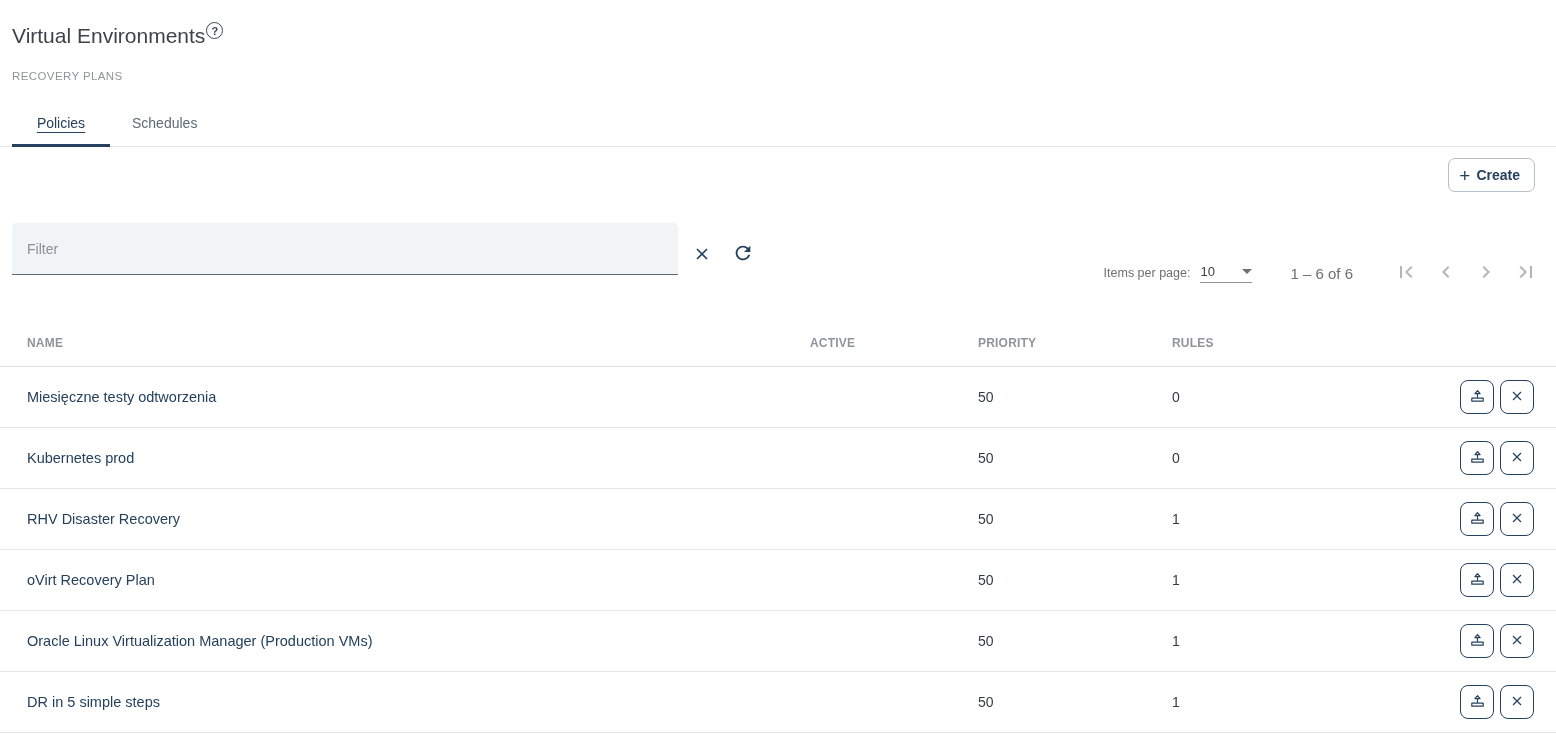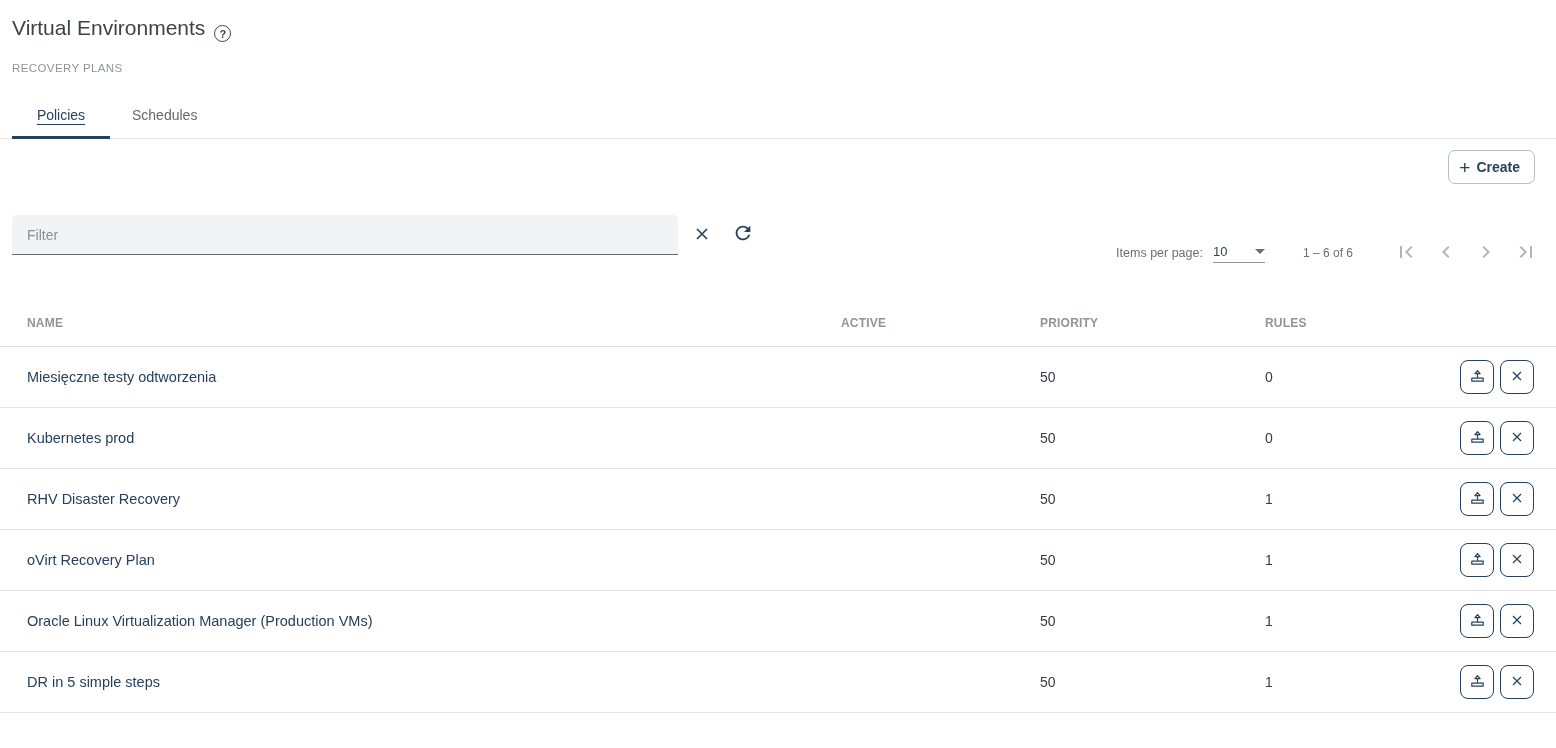--- a/index.html
+++ b/index.html
@@ -1,21 +1,21 @@
 <!DOCTYPE html>
 <html><head>
 <meta charset="utf-8">
 <style>
   * { box-sizing: border-box; margin: 0; padding: 0; }
   html, body { width: 1556px; height: 748px; background: #ffffff; overflow: hidden;
     font-family: "Liberation Sans", sans-serif; }
 
   
   .page-header { padding: 14px 12px 0 12px; }
-  .title-row { display: flex; align-items: flex-end; gap: 9px; }
+  .title-row { display: flex; align-items: flex-start; gap: 1px; margin-top: 8px; }
   .page-title { font-size: 21px; color: #3d4349; font-weight: 400; line-height: 28px; }
   .help-icon { width: 17px; height: 17px; border: 1.5px solid #37474f; border-radius: 50%;
     color: #37474f; font-size: 11px; font-weight: bold; display: flex; align-items: center;
     justify-content: center; cursor: pointer; }
   .subtitle { margin-top: 20px; font-size: 11.5px; font-weight: normal; color: #8f959b;
     letter-spacing: 0.4px; }
 
   
   .tabs { display: flex; margin-top: 17px; border-bottom: 1px solid #e6e6e6; padding-left: 12px; }
   .tab { height: 47px; min-width: 98px; padding: 0 22px; display: flex; align-items: center;
@@ -27,45 +27,45 @@
 
   
   .toolbar { display: flex; justify-content: flex-end; margin-top: 11px; padding-right: 21px; }
   .create-btn { height: 34px; padding: 0 14px 0 10px; display: flex; align-items: center; gap: 6px;
     background: #ffffff; border: 1px solid #b4bfc8; border-radius: 7px; color: #26415e;
     font-size: 14px; font-weight: bold; cursor: pointer; font-family: inherit; }
   .create-btn .plus { font-size: 19px; font-weight: 400; line-height: 1; }
 
   
   .controls-row { display: flex; align-items: flex-end; margin-top: 31px; padding: 0 14px 0 12px; }
-  .filter-field { width: 666px; height: 40px; background: #f0f4f7; border-radius: 5px 5px 0 0;
+  .filter-field { width: 666px; height: 52px; background: #f0f4f7; border-radius: 5px 5px 0 0;
     border-bottom: 1px solid #63696e; }
   .filter-field input { width: 100%; height: 100%; background: transparent; border: none;
     outline: none; padding: 0 15px; font-size: 14px; color: #3d4349; font-family: inherit; }
   .filter-field input::placeholder { color: #8a9095; }
   .icon-btn { background: none; border: none; cursor: pointer; padding: 0; display: flex;
     align-items: center; justify-content: center; margin-bottom: 8px; }
   .clear-btn { margin-left: 14px; }
   .refresh-btn { margin-left: 20px; }
 
   .paginator { display: flex; align-items: center; margin-left: auto; margin-bottom: -14px;
     color: #6f6f6f; font-size: 12.5px; }
   .page-size-select { display: flex; align-items: center; justify-content: space-between;
     width: 52px; margin-left: 10px; border-bottom: 1px solid #949494; padding-bottom: 3px;
     cursor: pointer; color: #3d4349; font-size: 13px; }
   .caret-down { width: 0; height: 0; border-left: 5px solid transparent;
     border-right: 5px solid transparent; border-top: 5px solid #6f6f6f; }
-  .range-label { margin-left: 38px; margin-right: 37px; font-size: 12px; color: #6f6f6f; }
+  .range-label { margin-left: 38px; margin-right: 37px; font-size: 15px; color: #6f6f6f; }
   .nav-btns { display: flex; gap: 8px; }
   .nav-btn { width: 32px; height: 32px; background: none; border: none; border-radius: 50%;
     display: flex; align-items: center; justify-content: center; cursor: pointer; padding: 0; }
 
   
   .table { margin-top: 45px; }
-  .trow { display: grid; grid-template-columns: 798px 168px 194px 160px 1fr; align-items: center; gap: 31px; }
+  .trow { display: grid; grid-template-columns: 798px 168px 194px 160px 1fr; align-items: center; }
   .thead { height: 47px; border-bottom: 1px solid #e0e0e0; color: #8f959b; font-size: 12px;
     font-weight: bold; letter-spacing: 0.2px; }
   .tbody .trow { height: 61px; border-bottom: 1px solid #e4e4e4; }
   .cell-name { padding-left: 27px; }
   .cell { padding-left: 12px; }
   .cell-actions { display: flex; justify-content: flex-end; gap: 6px; padding-right: 22px; }
   .row-name { color: #26415e; font-size: 14.5px; cursor: pointer; }
   .cell-val { color: #333c44; font-size: 14px; }
   .status-dot { width: 13px; height: 13px; border-radius: 50%; background: #0d6955; }
   .action-btn { width: 34px; height: 34px; background: #ffffff; border: 1.2px solid #26415e;

